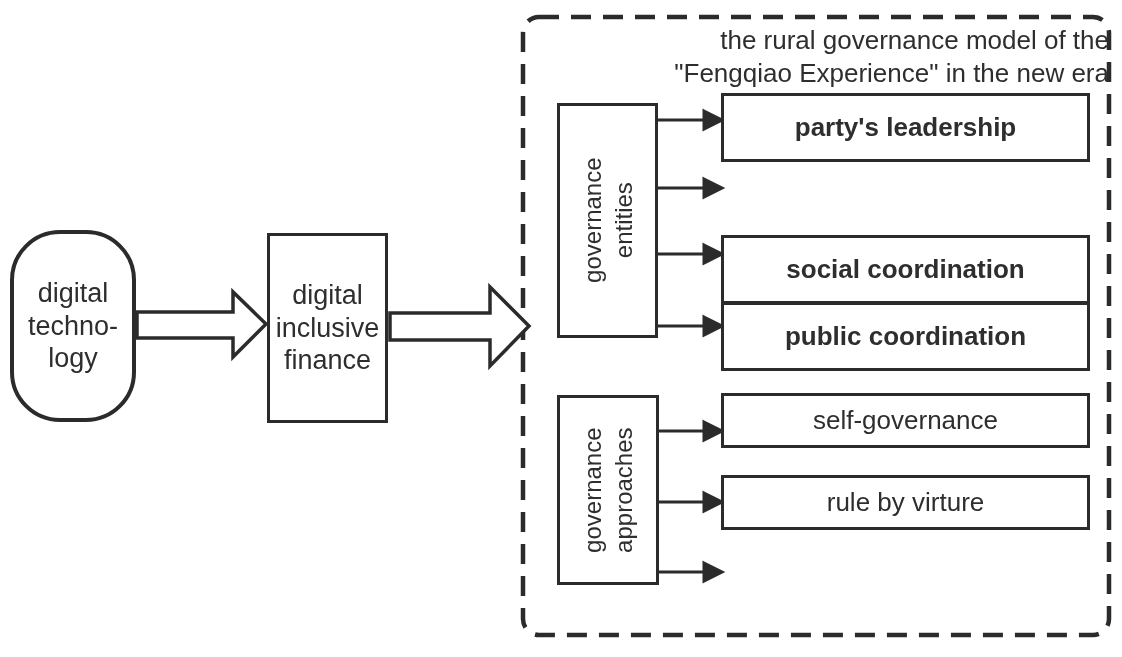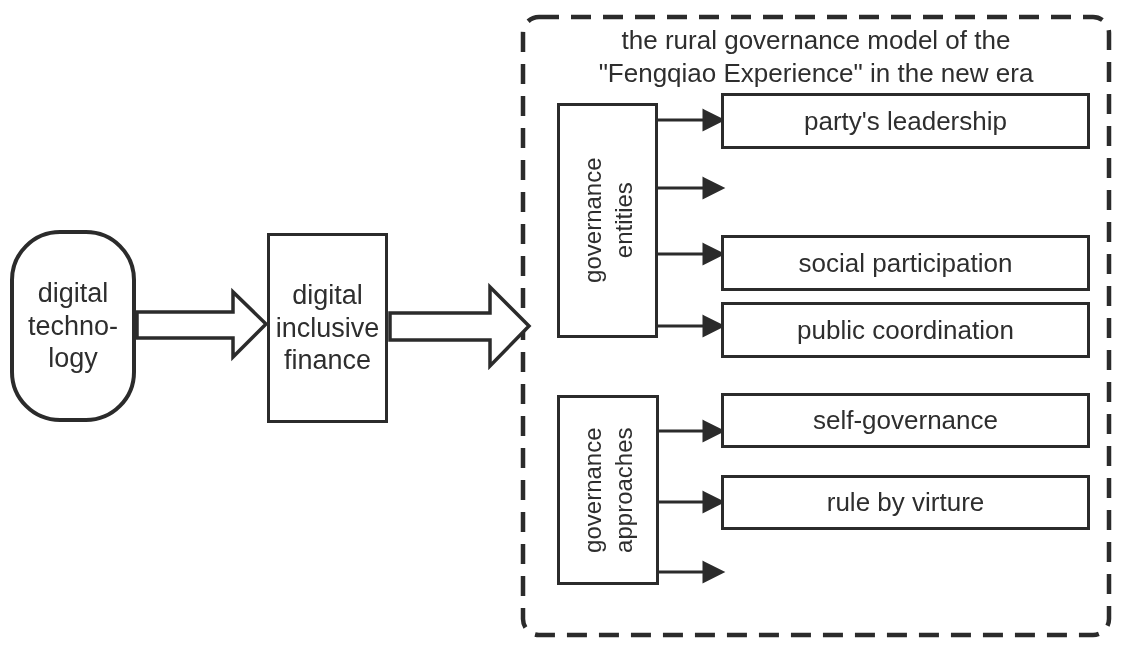--- a/index.html
+++ b/index.html
@@ -52,21 +52,21 @@
     width: 121px;
     height: 190px;
     font-size: 27px;
     line-height: 1.2;
   }
   .container-title {
     position: absolute;
     left: 523px;
     top: 24px;
     width: 586px;
-    text-align: center;
+    text-align: right;
     font-size: 26px;
     line-height: 1.25;
     white-space: pre-line;
     z-index: 1;
   }
   .cat-box {
     font-size: 24px;
   }
   .cat-box .vtext {
     transform: rotate(-90deg);
@@ -84,21 +84,21 @@
     left: 557px;
     top: 395px;
     width: 102px;
     height: 190px;
   }
   .item-box {
     left: 721px;
     width: 369px;
     font-size: 26px;
   }
-  .item-box.g1 { height: 56px; }
+  .item-box.g1 { height: 69px; font-weight: bold; }
   .item-box.g2 { height: 55px; }
 </style>
 </head>
 <body>
 
 <div class="canvas">
 
   <svg class="connectors" width="1122" height="657" viewBox="0 0 1122 657">
 
     <rect x="523" y="17" width="586" height="618" rx="16" fill="none" stroke="#2b2b2b" stroke-width="4.5" stroke-dasharray="20 12"></rect>
@@ -150,21 +150,21 @@
 
   <div class="node cat-box cat-approaches">
     <span class="vtext">governance
 approaches</span>
   </div>
 
   <div class="node item-box g1" style="top:93px">
     <span>party's leadership</span>
   </div>
   <div class="node item-box g1" style="top:235px">
-    <span>social participation</span>
+    <span>social coordination</span>
   </div>
   <div class="node item-box g1" style="top:302px">
     <span>public coordination</span>
   </div>
 
   <div class="node item-box g2" style="top:393px">
     <span>self-governance</span>
   </div>
   <div class="node item-box g2" style="top:475px">
     <span>rule by virture</span>

